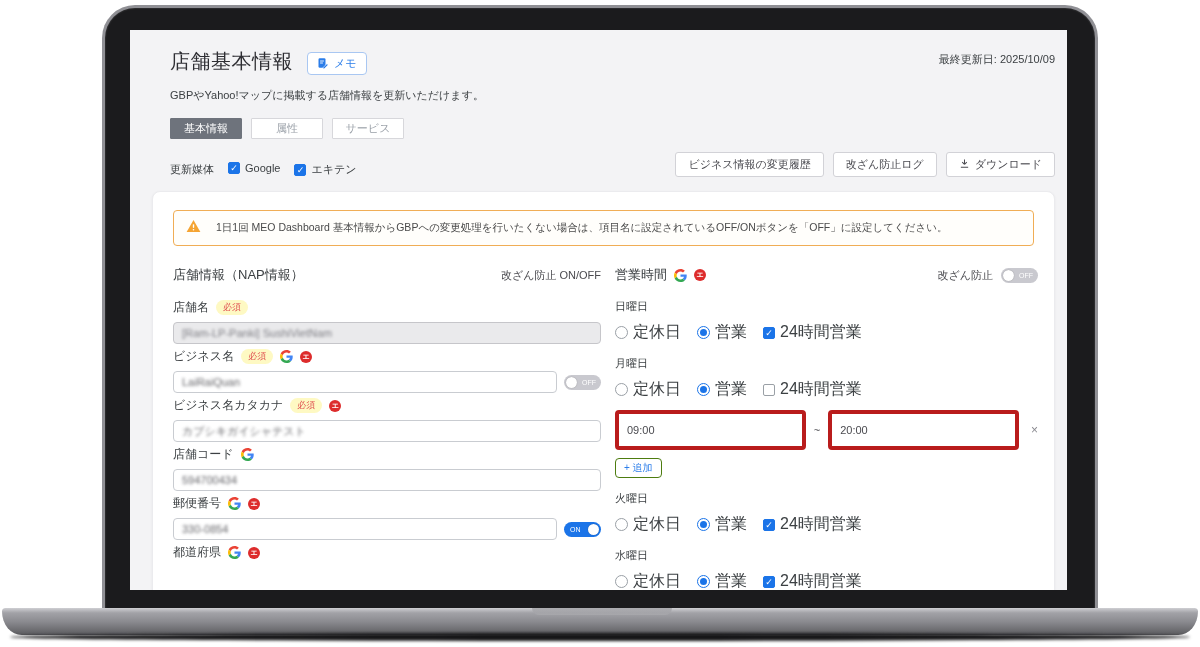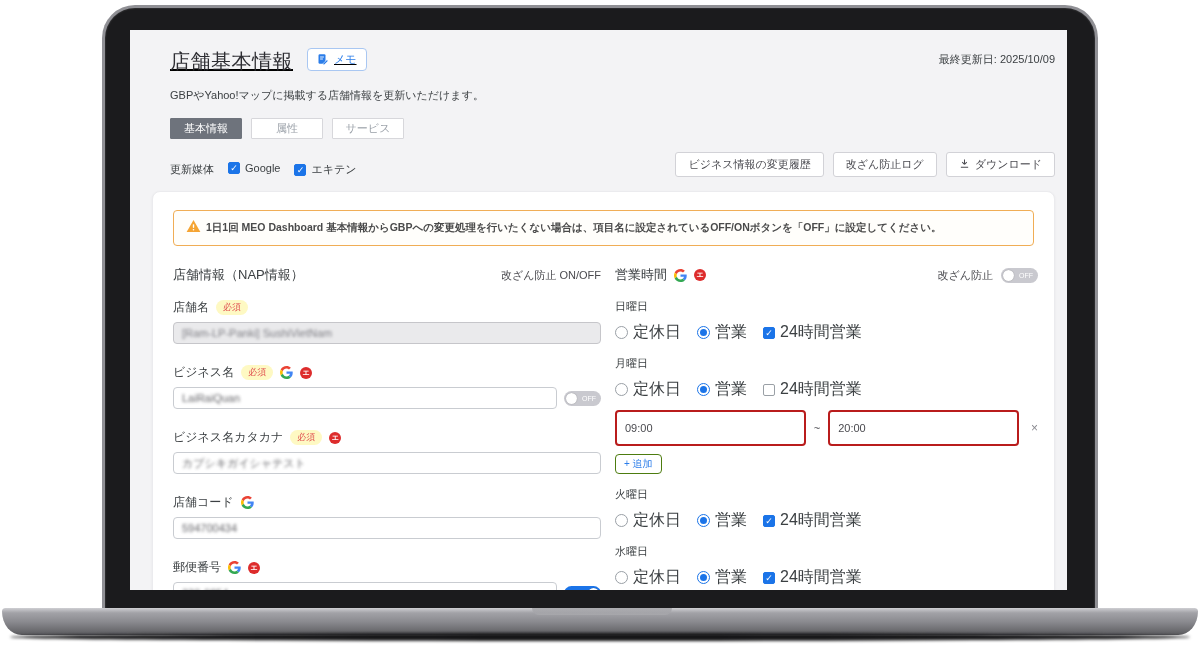--- a/index.html
+++ b/index.html
@@ -16,21 +16,21 @@
   .base { position:absolute; left:2px; top:608px; width:1196px; height:27px;
     background:linear-gradient(#cfcfd3, #a2a2a7 18%, #8b8b90 50%, #6a6a6e 85%, #58585c);
     border-radius:4px 4px 22px 22px / 4px 4px 26px 26px; }
   .base::before { content:""; position:absolute; left:530px; top:0; width:140px; height:7px;
     background:linear-gradient(#909094,#b0b0b4); border-radius:0 0 10px 10px; opacity:.55; }
   .base-shadow { position:absolute; left:10px; top:633px; width:1180px; height:8px;
     background:#161618; border-radius:50%; filter:blur(1.5px); }
 
   
   .hdr { position:relative; padding:18px 12px 0 40px; }
-  .title-row { display:flex; align-items:flex-start; gap:14px;text-decoration:underline; }
+  .title-row { display:flex; align-items:flex-end; gap:14px; }
   .page-title { font-size:20px; font-weight:500; color:#2e2e33; letter-spacing:.5px; }
   .memo-btn { display:inline-flex; align-items:center; gap:5px; background:#fff;
     border:1px solid #a9c7f2; border-radius:4px; padding:3px 9px; color:#2b7de9;
     font-size:11px; cursor:pointer; }
   .last-updated { position:absolute; right:12px; top:22px; font-size:11px; color:#3c4043; }
   .subtitle { margin-top:13px; font-size:11px; color:#3c4043; }
   .tabs { display:flex; gap:9px; margin-top:15px; }
   .tab { width:72px; height:21px; display:flex; align-items:center; justify-content:center;
     font-size:11px; border-radius:1px; cursor:pointer; background:#fff;
     border:1px solid #d7d7db; color:#9aa0a8; }
@@ -53,32 +53,32 @@
   .radio { width:13px; height:13px; border:1px solid #9aa0a6; border-radius:50%;
     background:#fff; position:relative; flex:0 0 auto; }
   .radio.checked { border:1.5px solid #1b74e8; }
   .radio.checked::after { content:""; position:absolute; left:2px; top:2px; right:2px;
     bottom:2px; background:#1b74e8; border-radius:50%; }
 
   
   .card { margin:14px 12px 0 22px; background:#fff; border:1px solid #ebebee;
     border-radius:8px; padding:18px 20px 30px; height:640px;
     box-shadow:0 1px 3px rgba(0,0,0,.05); }
-  .warning { display:flex; align-items:center; gap:5px; border:1px solid #f0ad55;
-    border-radius:4px; background:#fffefb; padding:8px 12px;font-weight:bold; }
+  .warning { display:flex; align-items:center; gap:15px; border:1px solid #f0ad55;
+    border-radius:4px; background:#fffefb; padding:8px 12px; }
   .warning-text { font-size:10.5px; color:#4a4a4a; }
   .columns { display:flex; gap:14px; margin-top:20px; }
   .col-left { width:428px; flex:0 0 auto; }
   .col-right { width:423px; flex:0 0 auto; }
 
   .sec-hdr { display:flex; justify-content:space-between; align-items:center; margin-bottom:15px; }
   .sec-title { font-size:13px; color:#3c4043; display:flex; align-items:center; gap:7px; }
   .tamper { font-size:11px; color:#4a4a4f; display:flex; align-items:center; gap:8px; }
 
-  .field { margin-bottom:20px; }
+  .field { margin-bottom:4px; }
   .f-label { display:flex; align-items:center; gap:7px; font-size:12px; color:#3c4043;
     margin-bottom:6px; }
   .req { background:#fef9c3; color:#e05252; font-size:9px; padding:1px 7px;
     border-radius:8px; }
   .inputbox { height:22px; border:1px solid #c9ccd1; border-radius:4px; background:#fff;
     display:flex; align-items:center; padding:0 8px; font-size:11px; color:#4a4a4f;
     width:100%; }
   .inputbox.disabled { background:#eaeaec; border-color:#c6c6ca; color:#6b6b70; }
   .blurred { filter:blur(1.6px); opacity:.85; }
   .with-toggle { display:flex; align-items:center; gap:7px; }
@@ -101,21 +101,21 @@
   .ekiten-icon { width:12px; height:12px; border-radius:50%; background:#dd2c2c; color:#fff;
     font-size:7px; display:inline-flex; align-items:center; justify-content:center;
     flex:0 0 auto; font-weight:bold; }
 
   
   .day { margin-bottom:13px; }
   .day-name { font-size:11px; color:#3c4043; margin-bottom:8px; }
   .day-controls { display:flex; align-items:center; gap:16px; font-size:16px; color:#3c4043; }
   .day-opt { display:flex; align-items:center; gap:5px; cursor:pointer; }
   .time-row { display:flex; align-items:center; gap:8px; margin-top:10px; }
-  .time-input { width:193px; height:22px; border:2px solid #b91c1c; border-radius:4px;
+  .time-input { width:193px; height:22px; border:4px solid #b91c1c; border-radius:4px;
     padding:16px 8px; font-size:11px; color:#4a4a4f; font-family:inherit; }
   .tilde { font-size:11px; color:#4a4a4f; }
   .close-x { font-size:12px; color:#8a8a90; cursor:pointer; margin-left:4px; }
   .add-btn { margin-top:8px; display:inline-block; border:1px solid #4d7c0f; color:#2b7de9;
     background:#fff; font-size:10px; border-radius:4px; padding:2px 8px; cursor:pointer; }
 </style>
 </head>
 <body>
 
 <div class="stage">

